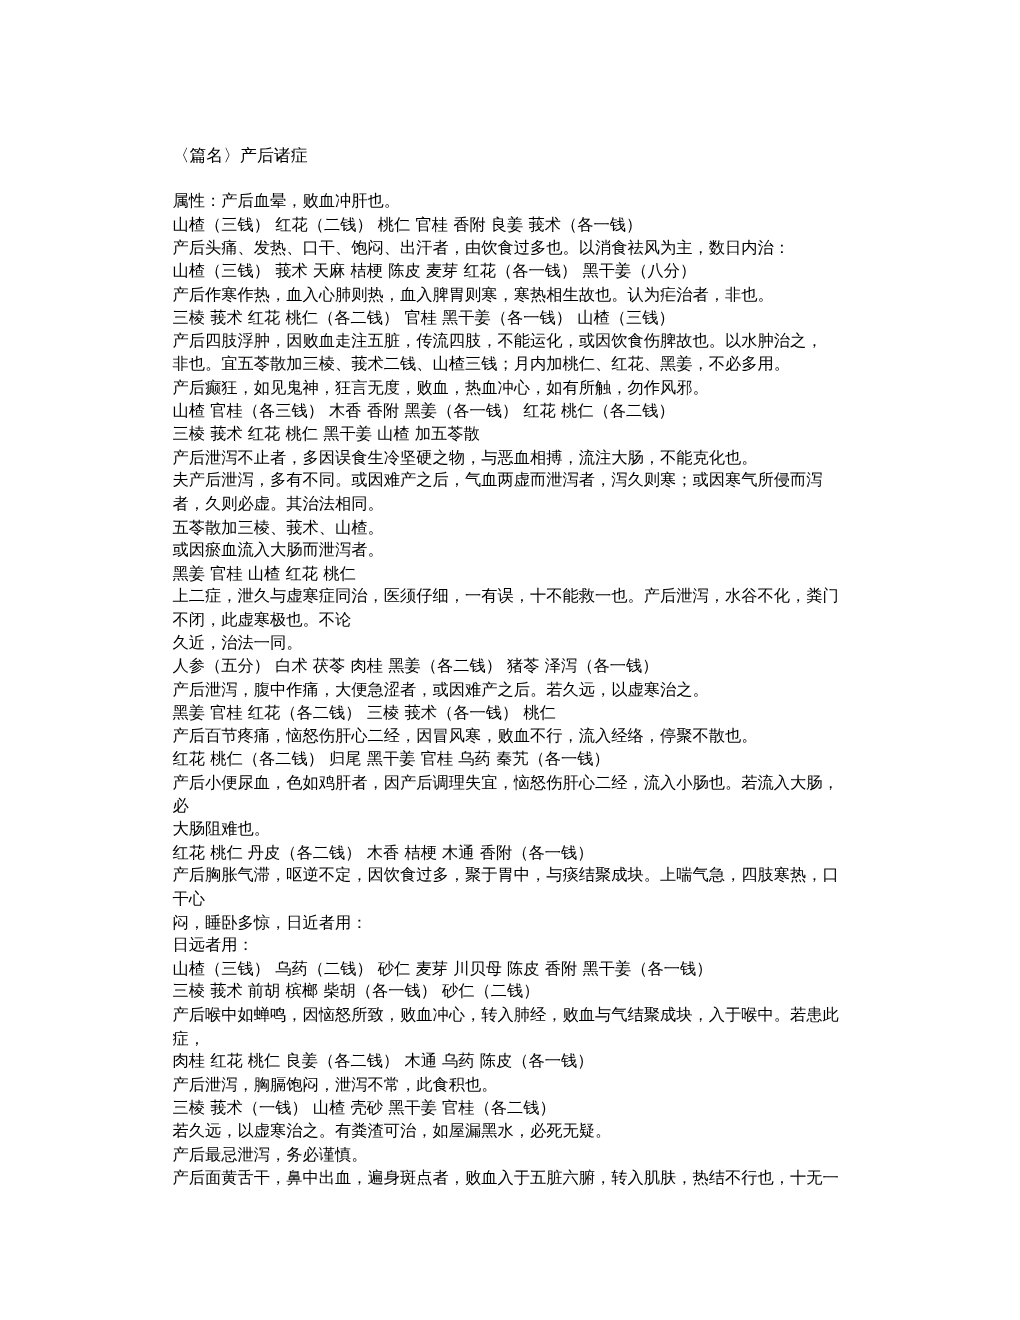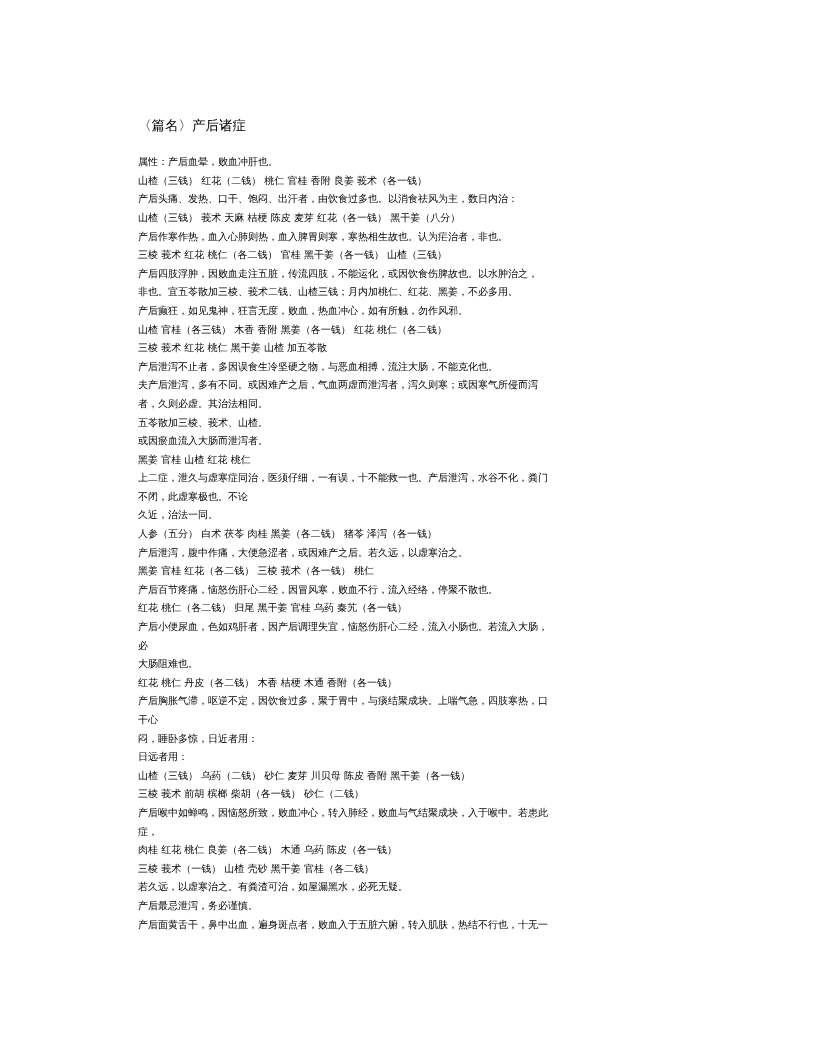--- a/index.html
+++ b/index.html
@@ -25,21 +25,21 @@
     .title {
       font-size: 13.5px;
       line-height: 18.6px;
       height: 18.6px;
       white-space: nowrap;
     }
     .spacer {
       height: 18.6px;
     }
     .line {
-      font-size: 10px;
+      font-size: 13px;
       line-height: 18.6px;
       height: 18.6px;
       white-space: nowrap;
       letter-spacing: 0px;
     }
   </style>
 </head>
 <body>
 
 <div class="page">
@@ -77,18 +77,19 @@
       <div class="line">红花 桃仁 丹皮（各二钱）  木香 桔梗 木通 香附（各一钱）</div>
       <div class="line">产后胸胀气滞，呕逆不定，因饮食过多，聚于胃中，与痰结聚成块。上喘气急，四肢寒热，口</div>
       <div class="line">干心</div>
       <div class="line">闷，睡卧多惊，日近者用：</div>
       <div class="line">日远者用：</div>
       <div class="line">山楂（三钱）  乌药（二钱）  砂仁 麦芽 川贝母 陈皮 香附 黑干姜（各一钱）</div>
       <div class="line">三棱 莪术 前胡 槟榔 柴胡（各一钱）  砂仁（二钱）</div>
       <div class="line">产后喉中如蝉鸣，因恼怒所致，败血冲心，转入肺经，败血与气结聚成块，入于喉中。若患此</div>
       <div class="line">症，</div>
       <div class="line">肉桂 红花 桃仁 良姜（各二钱）  木通 乌药 陈皮（各一钱）</div>
+      <div class="line">产后泄泻，胸膈饱闷，泄泻不常，此食积也。</div>
       <div class="line">三棱 莪术（一钱）  山楂 壳砂 黑干姜 官桂（各二钱）</div>
       <div class="line">若久远，以虚寒治之。有粪渣可治，如屋漏黑水，必死无疑。</div>
       <div class="line">产后最忌泄泻，务必谨慎。</div>
       <div class="line">产后面黄舌干，鼻中出血，遍身斑点者，败血入于五脏六腑，转入肌肤，热结不行也，十无一</div>
     </div>
 </div>
 
 </body></html>

